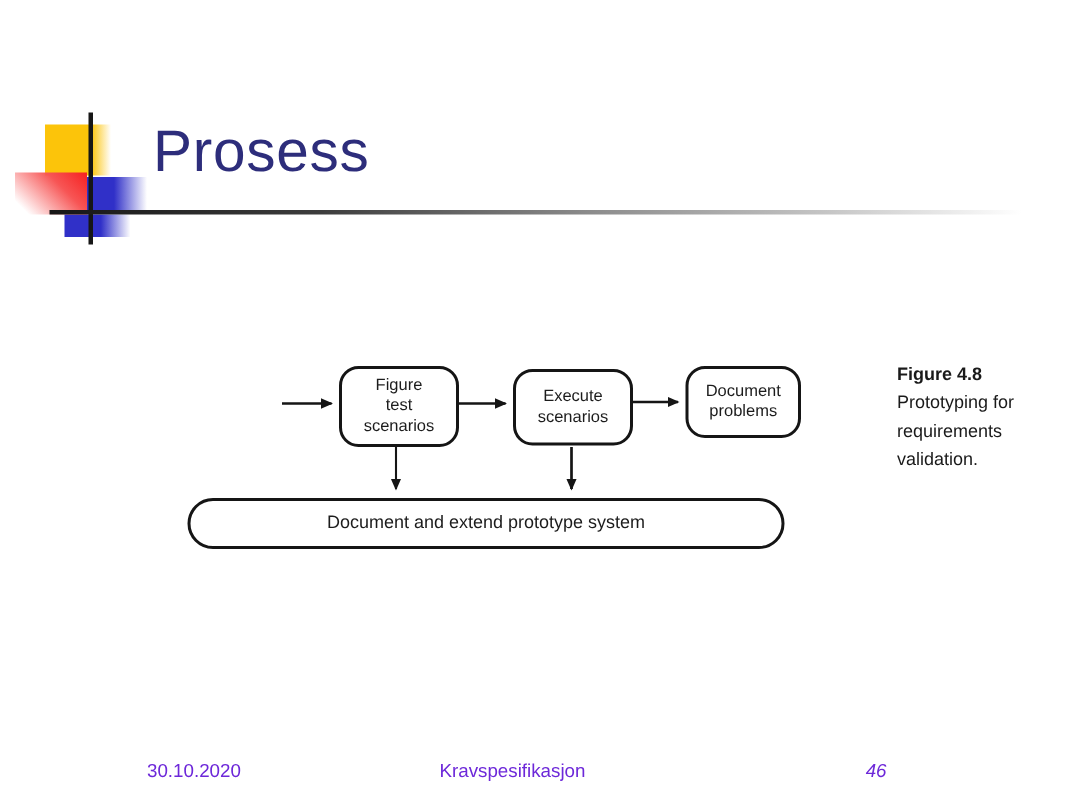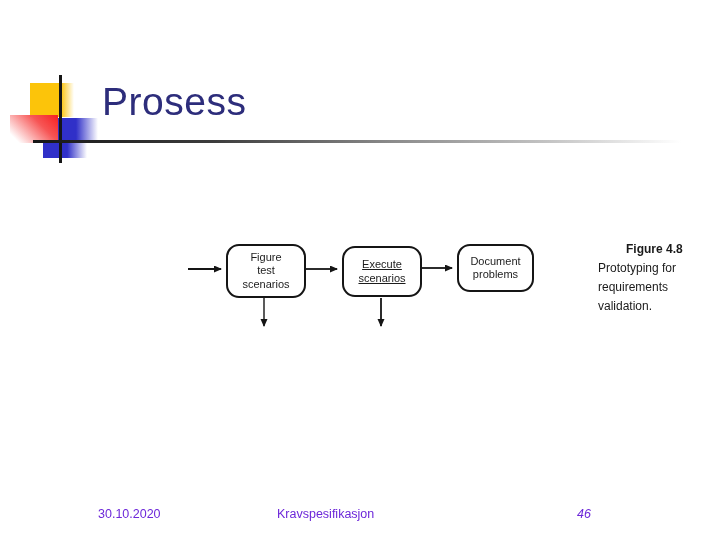--- a/index.html
+++ b/index.html
@@ -46,40 +46,40 @@
   .figure { position: absolute; left: 0; top: 0; width: 720px; height: 540px; }
   .pbox {
     position: absolute; box-sizing: border-box;
     border: 2px solid #151515; border-radius: 13px; background: #ffffff;
     display: flex; align-items: center; justify-content: center;
     text-align: center; font-size: 11px; line-height: 13.5px;
     color: #1c1c1c; white-space: pre-line;
   }
   .b1 { left: 112px; top: 244px; width: 76px; height: 54px; }
   .b2 { left: 226px; top: 244px; width: 80px; height: 54px; }
-  .b3 { left: 342px; top: 246px; width: 80px; height: 51px; text-decoration: underline; }
+  .b3 { left: 342px; top: 246px; width: 80px; height: 51px; }
   .b4 { left: 457px; top: 244px; width: 77px; height: 48px; }
   .wbox {
     left: 125px; top: 332px; width: 398px; height: 34px;
     border-radius: 17px; font-size: 12px;
   }
   .arrows { position: absolute; left: 0; top: 0; pointer-events: none; }
 
   
   .caption {
     position: absolute; left: 598px; top: 240px; width: 104px;
     font-size: 12px; line-height: 19px; color: #1a1a1a;
   }
-  .caption-title { font-weight: 700; margin-left: 28px; }
+  .caption-title { font-weight: 700; }
   .caption-text { white-space: pre-line; }
 
   
   .footer-item { position: absolute; top: 507px; font-size: 12.5px; color: #6d28d9; }
   .footer-date   { left: 98px; }
-  .footer-course { left: 277px; }
+  .footer-course { left: 293px; }
   .footer-page   { right: 25px; font-style: italic; }
 </style>
 </head>
 <body>
 
 <div class="slide">
 
   <div class="deco-yellow"></div>
   <div class="deco-blue-upper"></div>
   <div class="deco-blue-lower"></div>
@@ -103,20 +103,21 @@
       <line x1="381" y1="298" x2="381" y2="326" stroke="#151515" stroke-width="1.8" marker-end="url(#ah)"></line>
     </svg>
 
     <div class="pbox b2">Figure
 test
 scenarios</div>
     <div class="pbox b3">Execute
 scenarios</div>
     <div class="pbox b4">Document
 problems</div>
+    <div class="pbox wbox">Document and extend prototype system</div>
   </div>
 
   <div class="caption">
     <div class="caption-title">Figure 4.8</div>
     <div class="caption-text">Prototyping for
 requirements
 validation.</div>
   </div>
 
   <span class="footer-item footer-date">30.10.2020</span>

